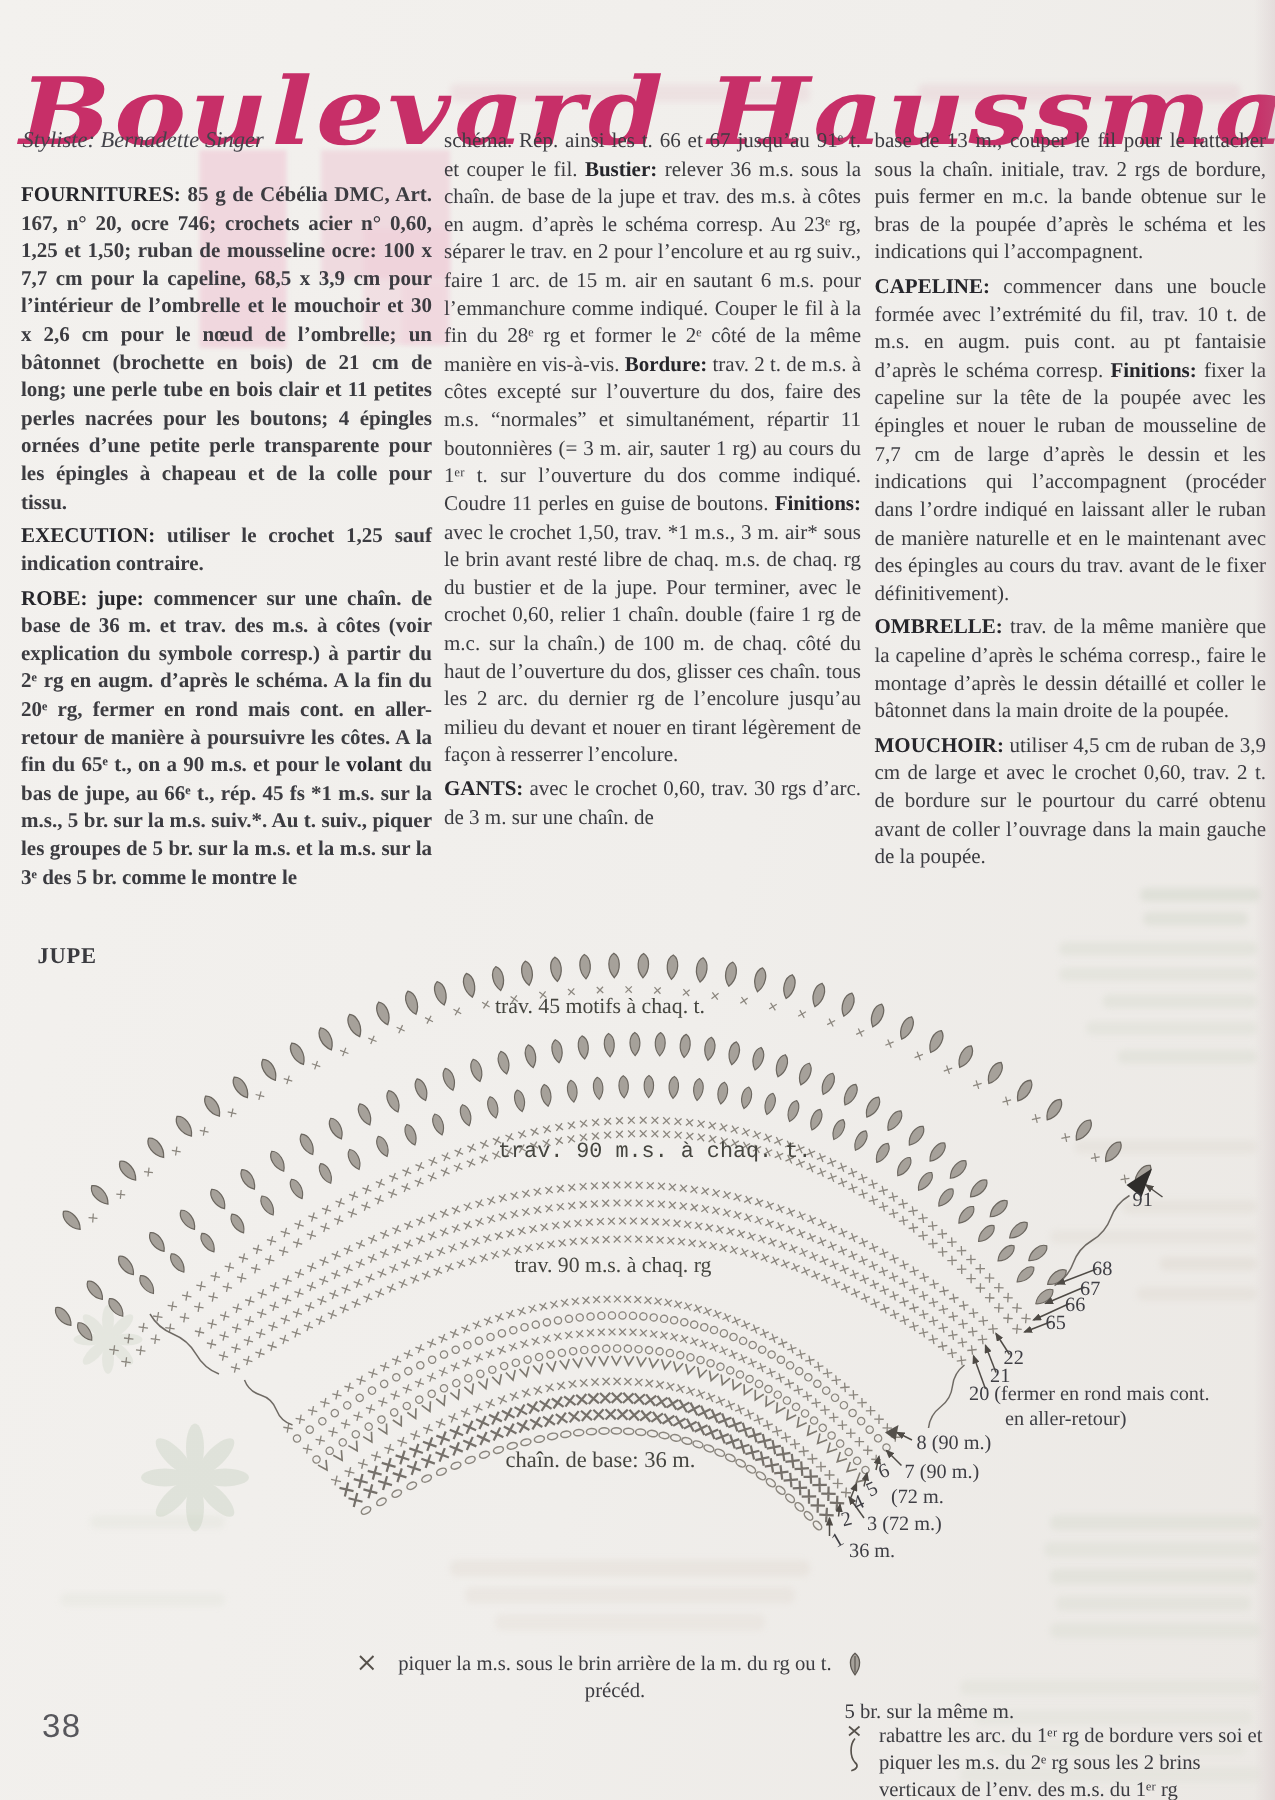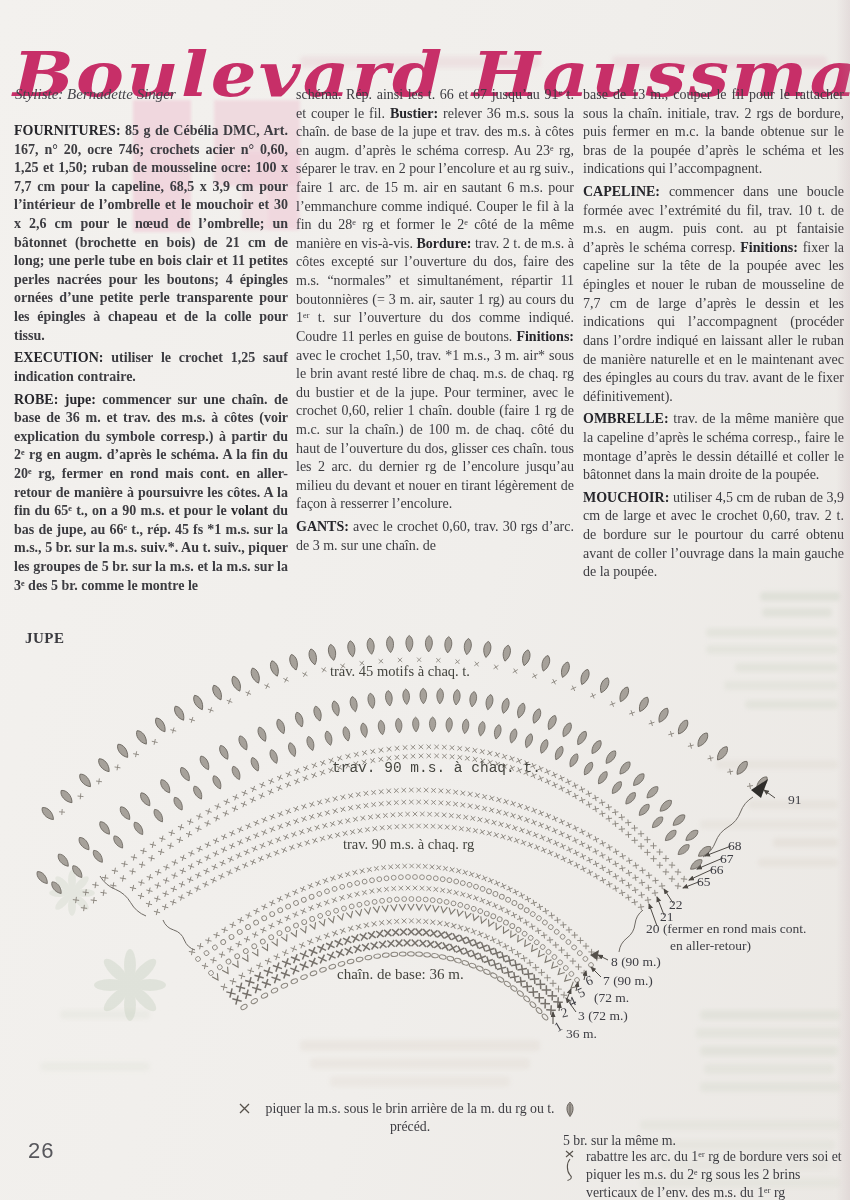--- a/index.html
+++ b/index.html
@@ -3218,21 +3218,21 @@
       <line x1="553" y1="1024" x2="553" y2="1012" stroke="#4e4a45" stroke-width="1" marker-end="url(#ah)"></line>
       <path d="M768,779 L751,790 L761,798 Z" fill="#2f2d2b"></path>
       <path d="M599,950 l-9,5 7,5 Z" fill="#55514c"></path>
     </svg>
 
   <div class="ann" style="left:330px;top:663px;">trav. 45 motifs à chaq. t.</div>
   <div class="ann" style="left:332px;top:760px;font-family:Liberation Mono, monospace;">trav. 90 m.s. à chaq. t.</div>
   <div class="ann" style="left:343px;top:836px;">trav. 90 m.s. à chaq. rg</div>
   <div class="ann" style="left:337px;top:966px;font-size:15px;">chaîn. de base: 36 m.</div>
 
-  <div class="co" style="left:788px;top:792px;">91</div>
+  <div class="co" style="left:755px;top:792px;">91</div>
   <div class="co" style="left:728px;top:838px;">68</div>
   <div class="co" style="left:720px;top:851px;">67</div>
   <div class="co" style="left:710px;top:862px;">66</div>
   <div class="co" style="left:697px;top:874px;">65</div>
   <div class="co" style="left:669px;top:897px;">22</div>
   <div class="co" style="left:660px;top:909px;">21</div>
   <div class="co" style="left:646px;top:921px;">20 (fermer en rond mais cont.</div>
   <div class="co" style="left:670px;top:938px;">en aller-retour)</div>
   <div class="co" style="left:611px;top:954px;">8 (90 m.)</div>
   <div class="co" style="left:586px;top:973px;transform:rotate(-20deg);">6</div>
@@ -3265,14 +3265,14 @@
   <div class="legend-item" style="left:563px;top:1148px;width:287px;">
     <span class="sym">
       <svg width="14" height="34" viewBox="0 0 14 34">
           <path d="M3,2 L10,8 M10,2 L3,8" stroke="#56514b" stroke-width="1.1" fill="none"></path>
           <path d="M7,10 C3.5,14 3.5,22 7,26 C9.5,28 8.5,30.5 4.5,31.5" stroke="#56514b" stroke-width="1.1" fill="none"></path>
         </svg>
     </span>
     <span>rabattre les arc. du 1ᵉʳ rg de bordure vers soi et piquer les m.s. du 2ᵉ rg sous les 2 brins verticaux de l’env. des m.s. du 1ᵉʳ rg</span>
   </div>
 
-  <div class="pagenum">26</div>
+  <div class="pagenum">38</div>
 </div>
 
 </body></html>

